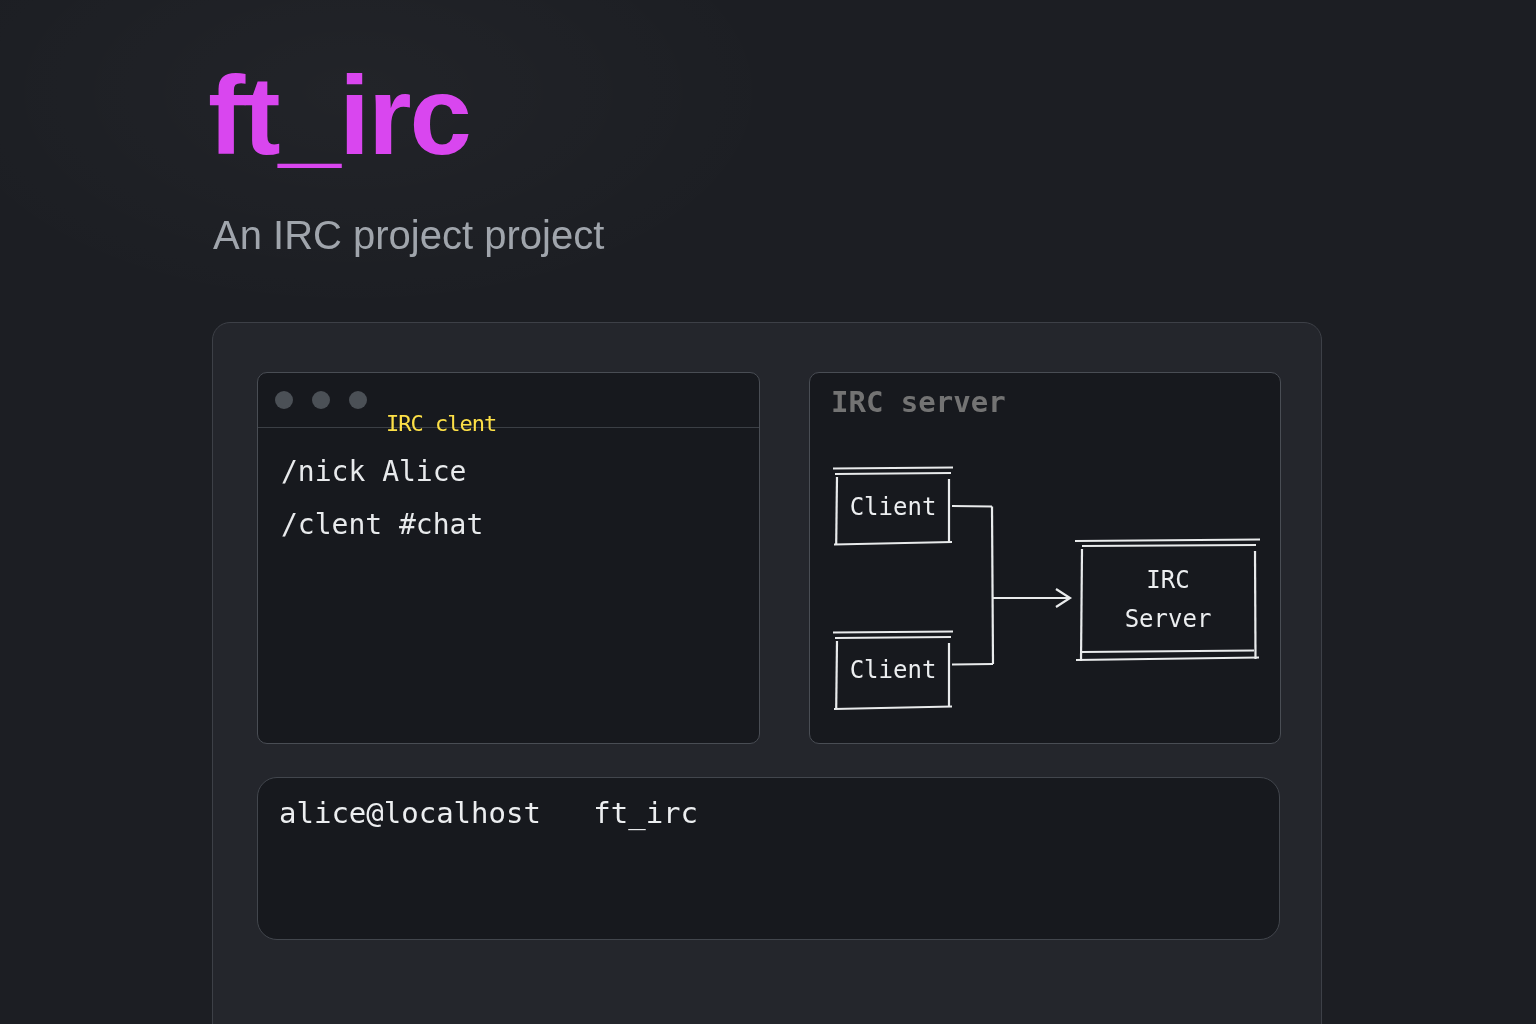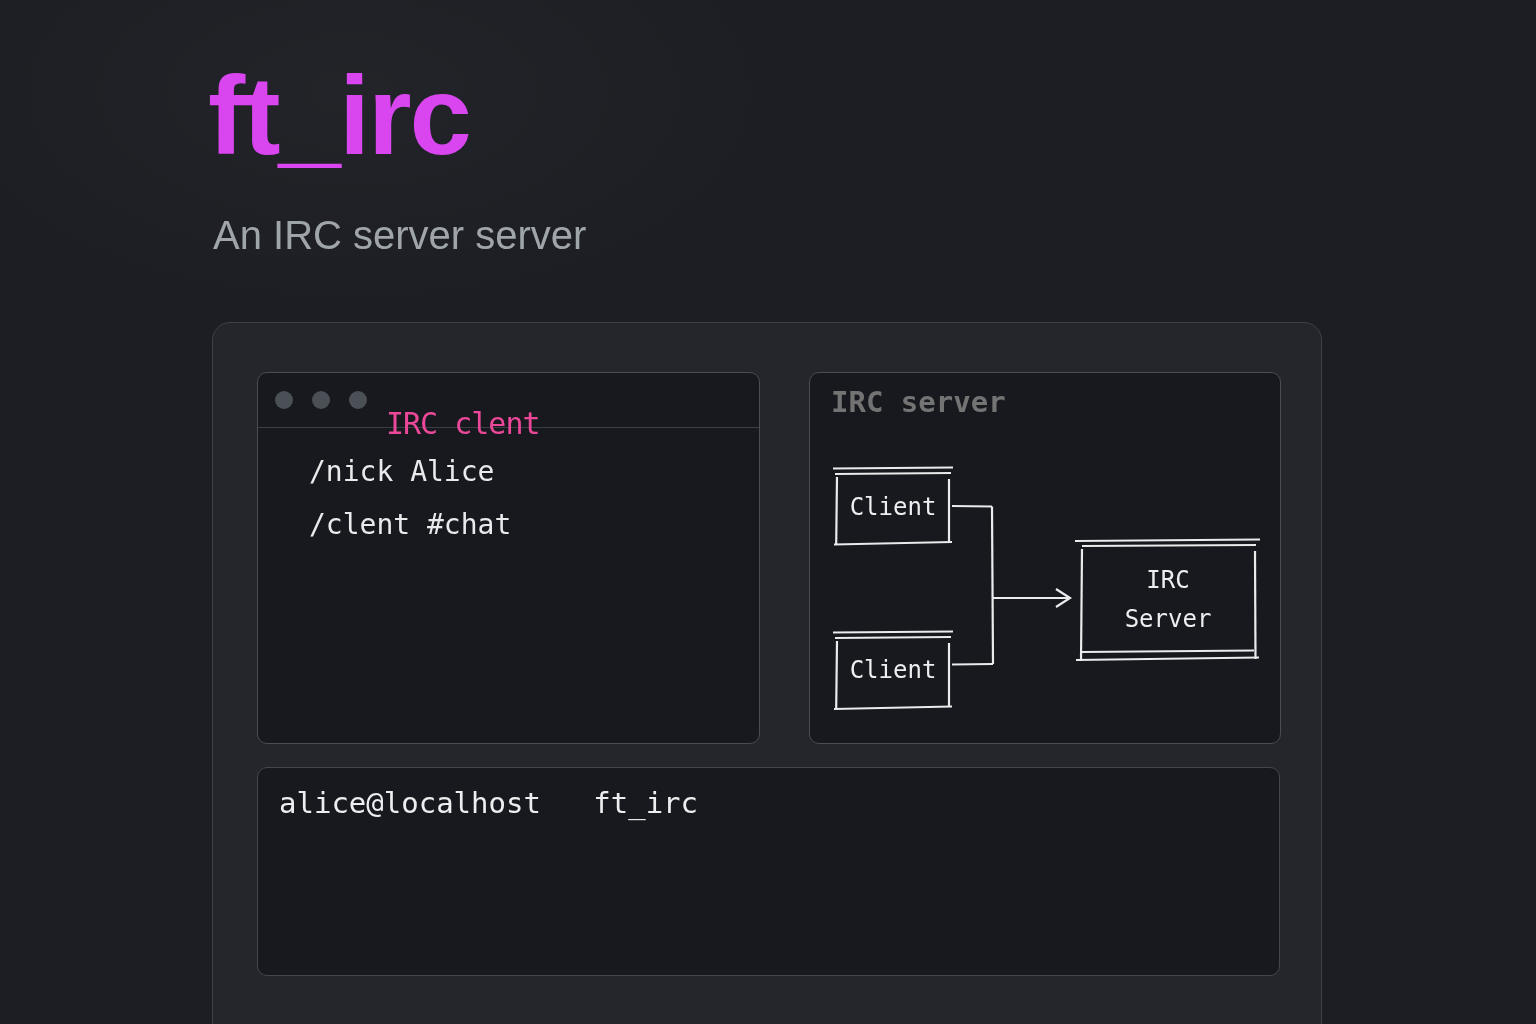--- a/index.html
+++ b/index.html
@@ -76,29 +76,28 @@
   .dot {
     width: 18px;
     height: 18px;
     border-radius: 50%;
     background: #4b5056;
     margin-right: 19px;
     flex: 0 0 auto;
   }
   .titlebar-text {
     margin-left: 0px;
-    font-size: 30px;
-    color: #ec4899;
+    font-size: 22px;
+    color: #fde047;
     letter-spacing: -1px;
     margin-top: 47px;
   }
 
   .chat {
     padding: 17px 0 0 23px;
-    margin-left: 28px;
   }
   .chat-line {
     font-size: 28px;
     line-height: 53px;
     color: #e8eaec;
     white-space: pre;
   }
 
   
   .server-panel { left: 596px; top: 49px; width: 472px; height: 372px; }
@@ -125,40 +124,40 @@
   .diagram-svg text {
     fill: #eceef0;
     font-family: "DejaVu Sans Mono", "Liberation Mono", monospace;
     font-size: 24px;
     text-anchor: middle;
   }
 
   
   .status-box {
     left: 44px;
-    top: 444px;
+    top: 454px;
     width: 1023px;
-    height: 209px;
-    border-radius: 10px;
+    height: 163px;
+    border-radius: 20px;
     border-color: #42464d;
   }
   .status-text {
     position: absolute;
     left: 21px;
     top: 18px;
     font-size: 29px;
     color: #eceef0;
     white-space: pre;
   }
 </style>
 </head>
 <body>
 
 <h1 class="page-title">ft_irc</h1>
-<p class="page-subtitle">An IRC server server</p>
+<p class="page-subtitle">An IRC project project</p>
 
 <div class="card">
 
   <div class="panel client-window">
     <div class="titlebar">
       <span class="dot"></span>
       <span class="dot"></span>
       <span class="dot"></span>
       <span class="titlebar-text mono">IRC clent</span>
     </div>

